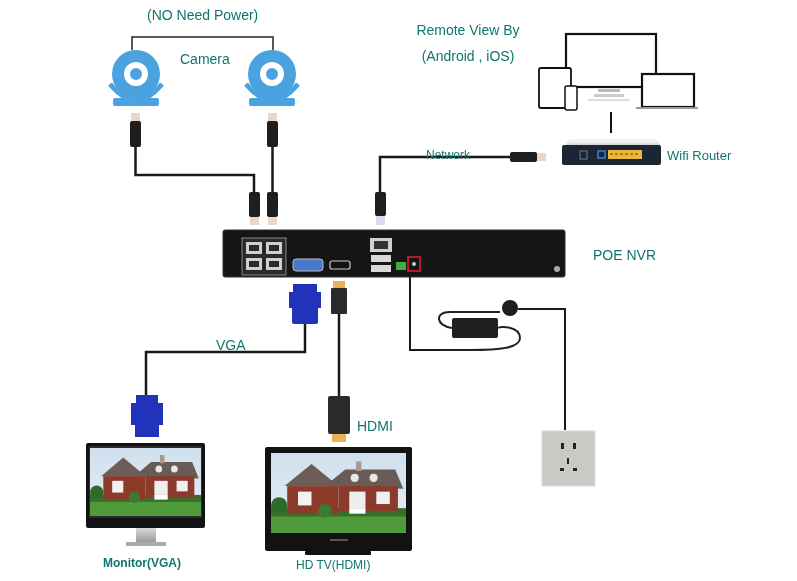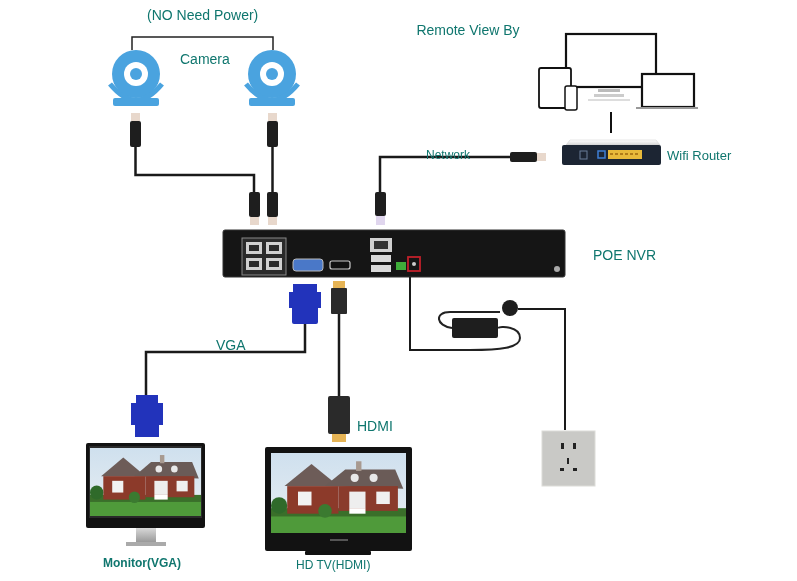--- a/index.html
+++ b/index.html
@@ -194,20 +194,21 @@
     <rect x="330" y="539" width="18" height="2" fill="#555"></rect>
     <rect x="305" y="551" width="66" height="4" rx="1" fill="#111"></rect>
   </g>
 </svg>
 
 <div class="lbl lbl-md" style="left:147px; top:7px;">(NO Need Power)</div>
 <div class="lbl lbl-md" style="left:180px; top:43px;margin-top:8px;">Camera</div>
 
 <div class="lbl lbl-md center" style="left:398px; top:17px; width:140px; line-height:26px;">
   <div>Remote View By</div>
+  <div>(Android , iOS)</div>
 </div>
 
 <div class="lbl lbl-sm" style="left:426px; top:148px;">Network</div>
 <div class="lbl lbl-lg" style="left:667px; top:148px;">Wifi Router</div>
 
 <div class="lbl lbl-md" style="left:581px; top:247px;margin-left:12px;">POE NVR</div>
 
 <div class="lbl lbl-md" style="left:216px; top:337px;">VGA</div>
 <div class="lbl lbl-md" style="left:357px; top:418px;">HDMI</div>
 

